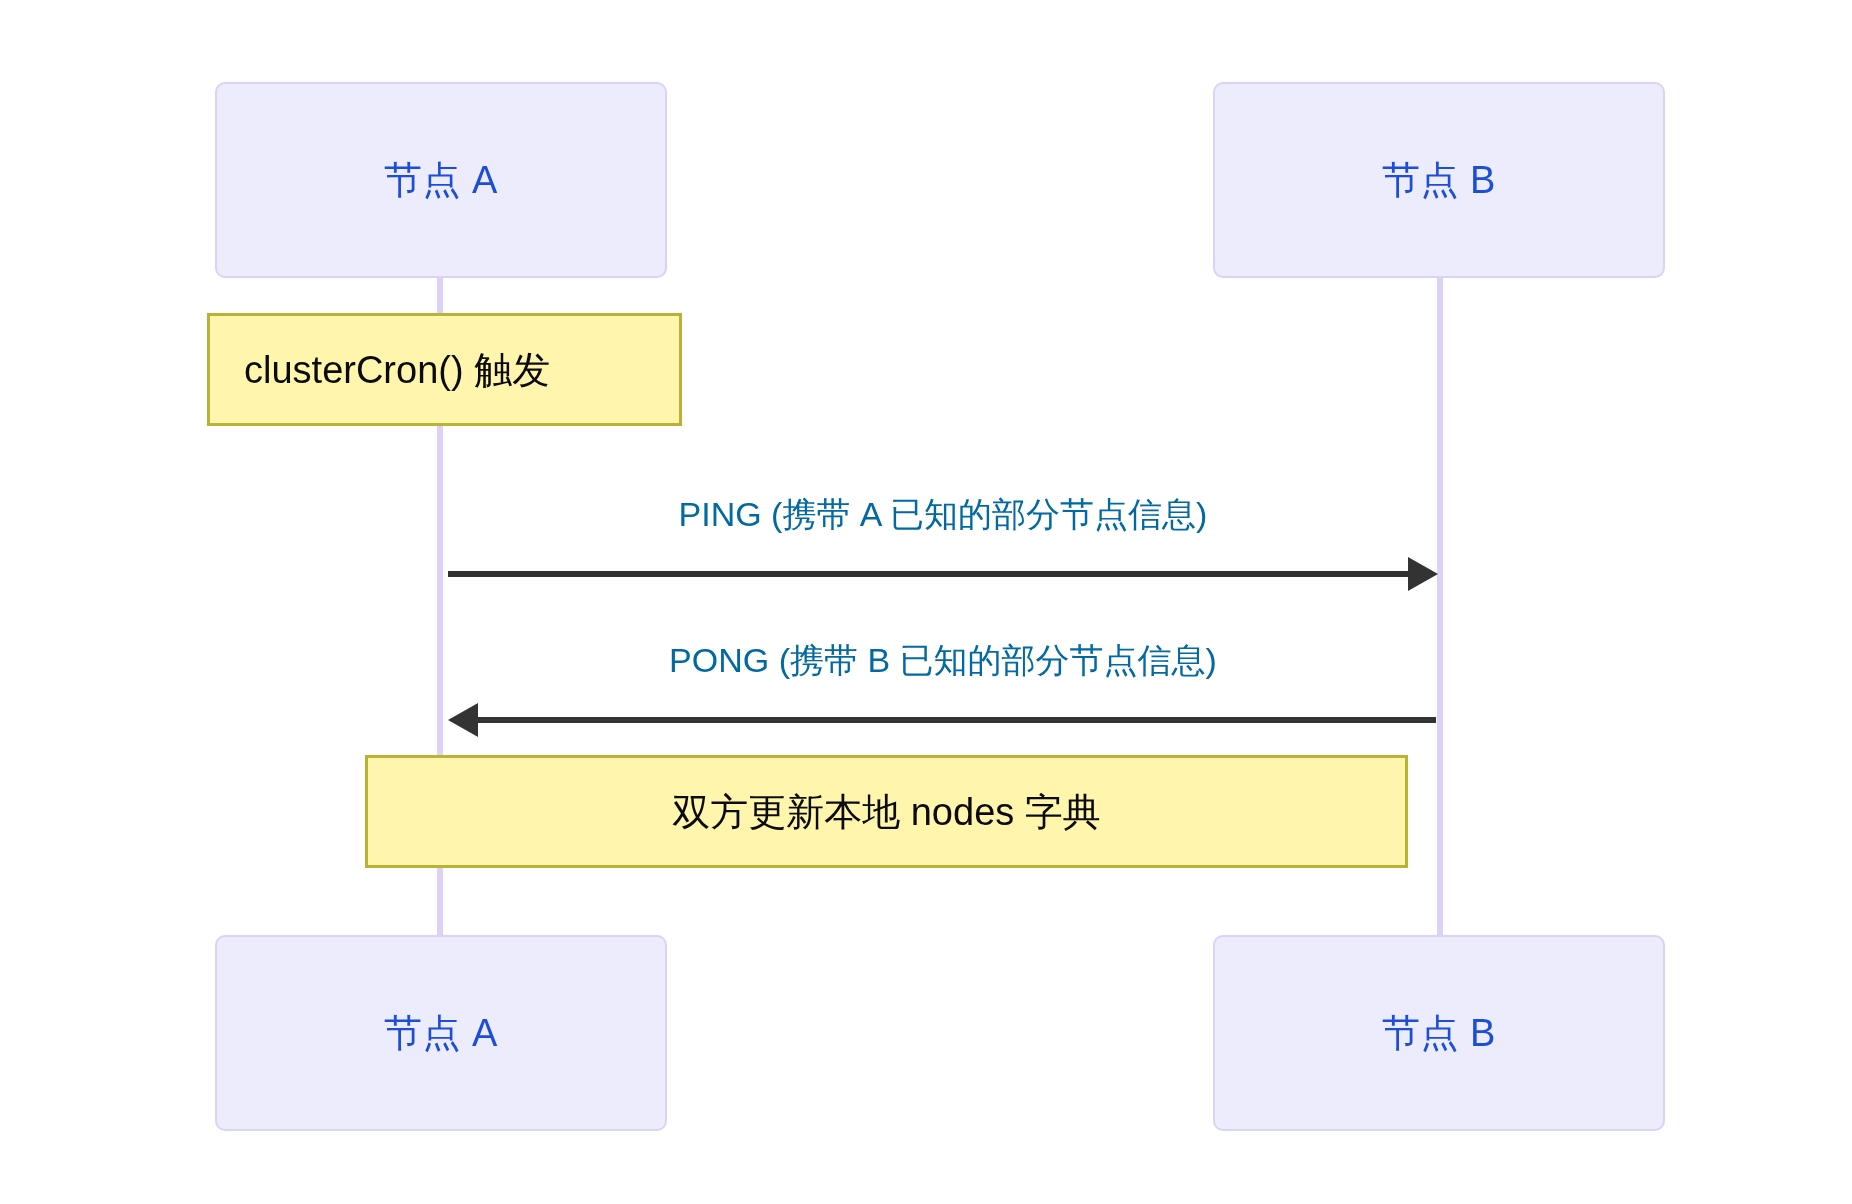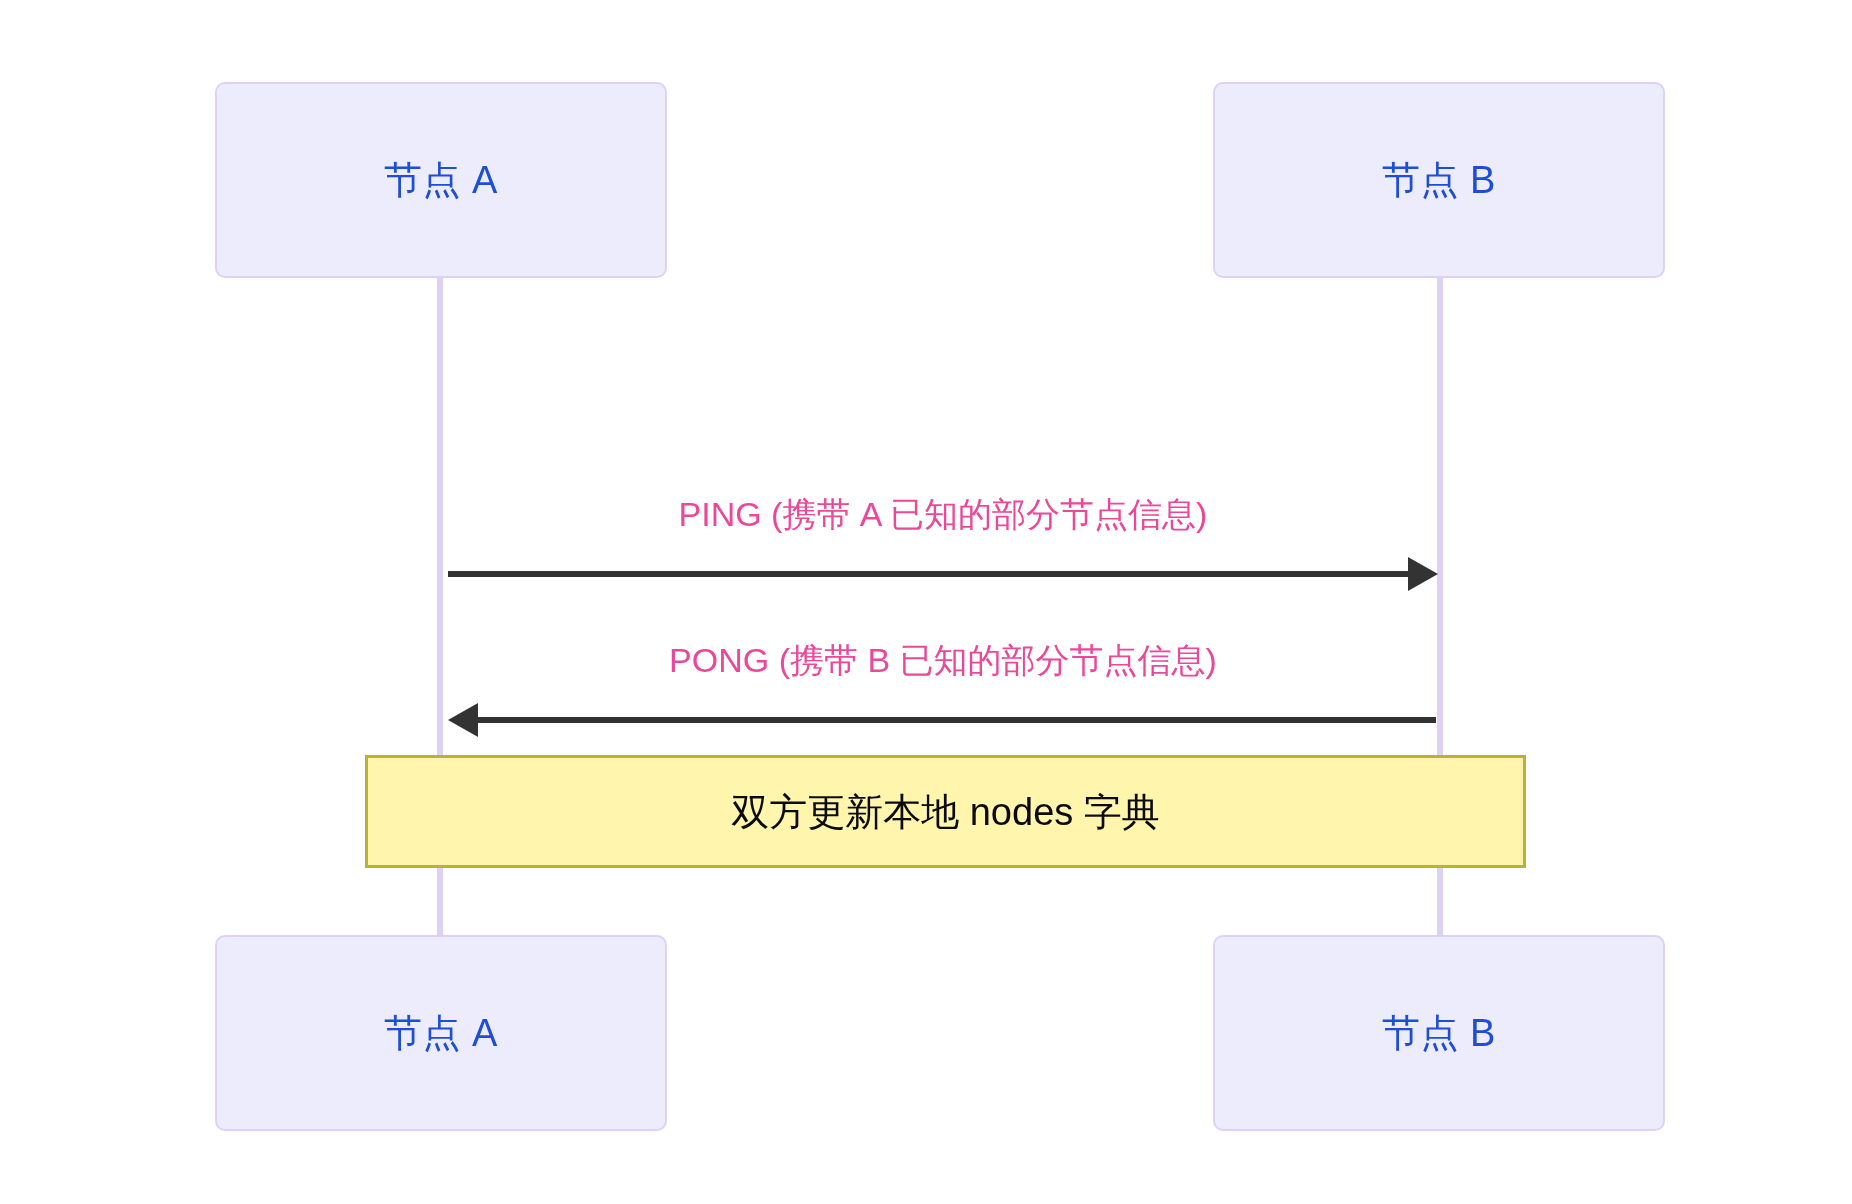--- a/index.html
+++ b/index.html
@@ -61,21 +61,21 @@
     font-size: 38px;
     color: #0b0b0b;
     line-height: 1;
     white-space: nowrap;
   }
 
   
   .message-label {
     position: absolute;
     font-size: 34px;
-    color: #ec4899;
+    color: #0369a1;
     line-height: 1;
     white-space: nowrap;
     text-align: center;
   }
   .message-line {
     position: absolute;
     height: 6px;
     background: #333333;
   }
   .arrowhead {
@@ -103,30 +103,33 @@
   <div class="lifeline" style="left:1437px; top:275px; height:665px;"></div>
 
   <div class="participant" style="left:215px; top:82px; width:452px; height:196px;">
     <span class="participant-label">节点 A</span>
   </div>
 
   <div class="participant" style="left:1213px; top:82px; width:452px; height:196px;">
     <span class="participant-label">节点 B</span>
   </div>
 
+  <div class="note left-aligned" style="left:207px; top:313px; width:475px; height:113px;">
+    <span class="note-label">clusterCron() 触发</span>
+  </div>
 
   <div class="message-label" style="left:448px; top:497px; width:990px;">PING (携带 A 已知的部分节点信息)</div>
   <div class="message-line" style="left:448px; top:571px; width:978px;"></div>
   <div class="arrowhead right" style="left:1408px; top:557px;"></div>
 
   <div class="message-label" style="left:448px; top:643px; width:990px;">PONG (携带 B 已知的部分节点信息)</div>
   <div class="message-line" style="left:478px; top:717px; width:958px;"></div>
   <div class="arrowhead left" style="left:448px; top:703px;"></div>
 
-  <div class="note centered" style="left:365px; top:755px; width:1161px; height:113px;">
+  <div class="note centered" style="left:365px; top:755px; width:1043px; height:113px;">
     <span class="note-label">双方更新本地 nodes 字典</span>
   </div>
 
   <div class="participant" style="left:215px; top:935px; width:452px; height:196px;">
     <span class="participant-label">节点 A</span>
   </div>
 
   <div class="participant" style="left:1213px; top:935px; width:452px; height:196px;">
     <span class="participant-label">节点 B</span>
   </div>

